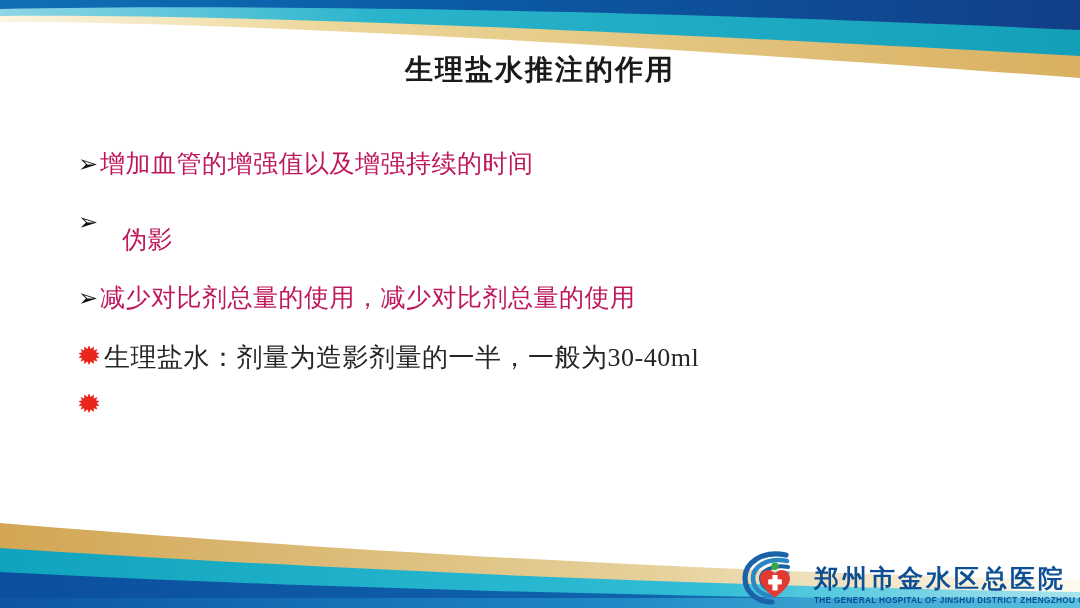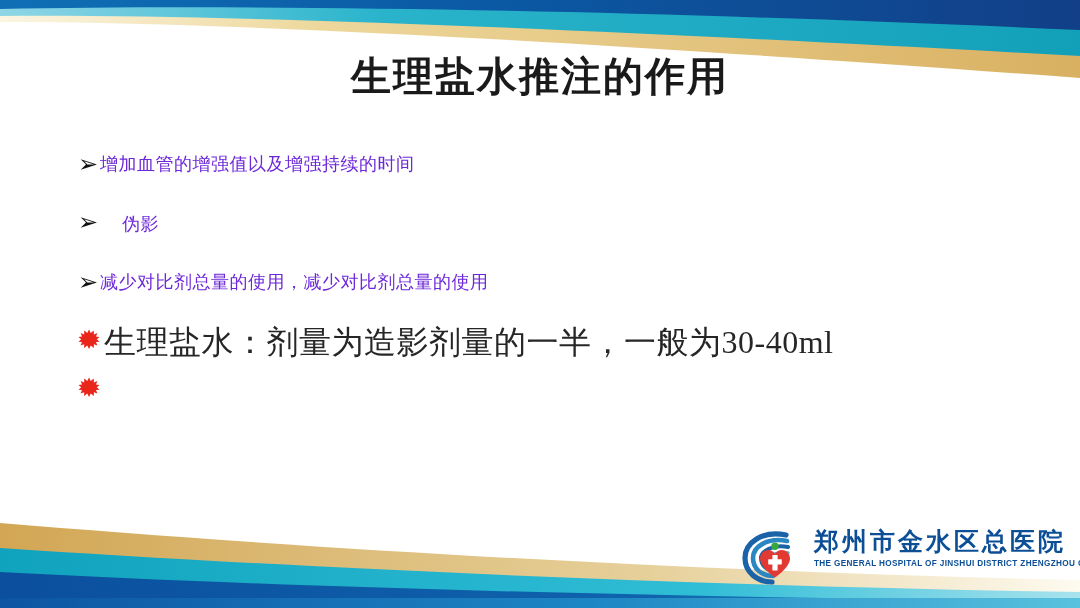--- a/index.html
+++ b/index.html
@@ -34,21 +34,21 @@
   
   .title-wrap {
     position: absolute;
     left: 0;
     top: 54px;
     width: 1080px;
     text-align: center;
   }
   .title {
     font-family: "Liberation Serif", "DejaVu Serif", serif;
-    font-size: 40px;
+    font-size: 28px;
     font-weight: bold;
     color: #1a1a1a;
     letter-spacing: 2px;
     line-height: 1.15;
   }
 
   
   .body {
     position: absolute;
     left: 78px;
@@ -63,68 +63,68 @@
   }
   .arrow-item .marker {
     flex: 0 0 auto;
     width: 22px;
     font-size: 24px;
     line-height: 36px;
     color: #111111;
     font-family: "DejaVu Sans", sans-serif;
   }
   .arrow-item .text {
-    font-size: 18px;
+    font-size: 25px;
     line-height: 36px;
-    color: #6d28d9;
+    color: #be185d;
     font-family: "Liberation Serif", "DejaVu Serif", serif;
     letter-spacing: 0.5px;
     max-width: 880px;
   }
   .arrow-item .text .cont {
     display: block;
     padding-left: 22px;
-    margin-top: 2px;
+    margin-top: 18px;
   }
 
   .star-item {
     display: flex;
     align-items: flex-start;
     margin-bottom: 8px;
   }
   .star-item .marker {
     flex: 0 0 auto;
     width: 26px;
     height: 36px;
     display: flex;
     align-items: center;
     justify-content: flex-start;
   }
   .star-item .text {
-    font-size: 32px;
+    font-size: 26px;
     line-height: 40px;
     color: #262626;
     font-family: "Liberation Serif", "DejaVu Serif", serif;
     letter-spacing: 0.5px;
   }
 
   .starburst { display: block; }
 
   
   .gap-before-stars { margin-top: 14px; }
 
   
   .logo {
     position: absolute;
     left: 742px;
-    top: 529px;
+    top: 543px;
     width: 330px;
     height: 62px;
     display: flex;
-    align-items: flex-start;
+    align-items: flex-end;
   }
   .logo-emblem {
     flex: 0 0 auto;
     width: 66px;
     height: 56px;
   }
   .logo-text {
     flex: 1 1 auto;
     padding-left: 6px;
     display: flex;

